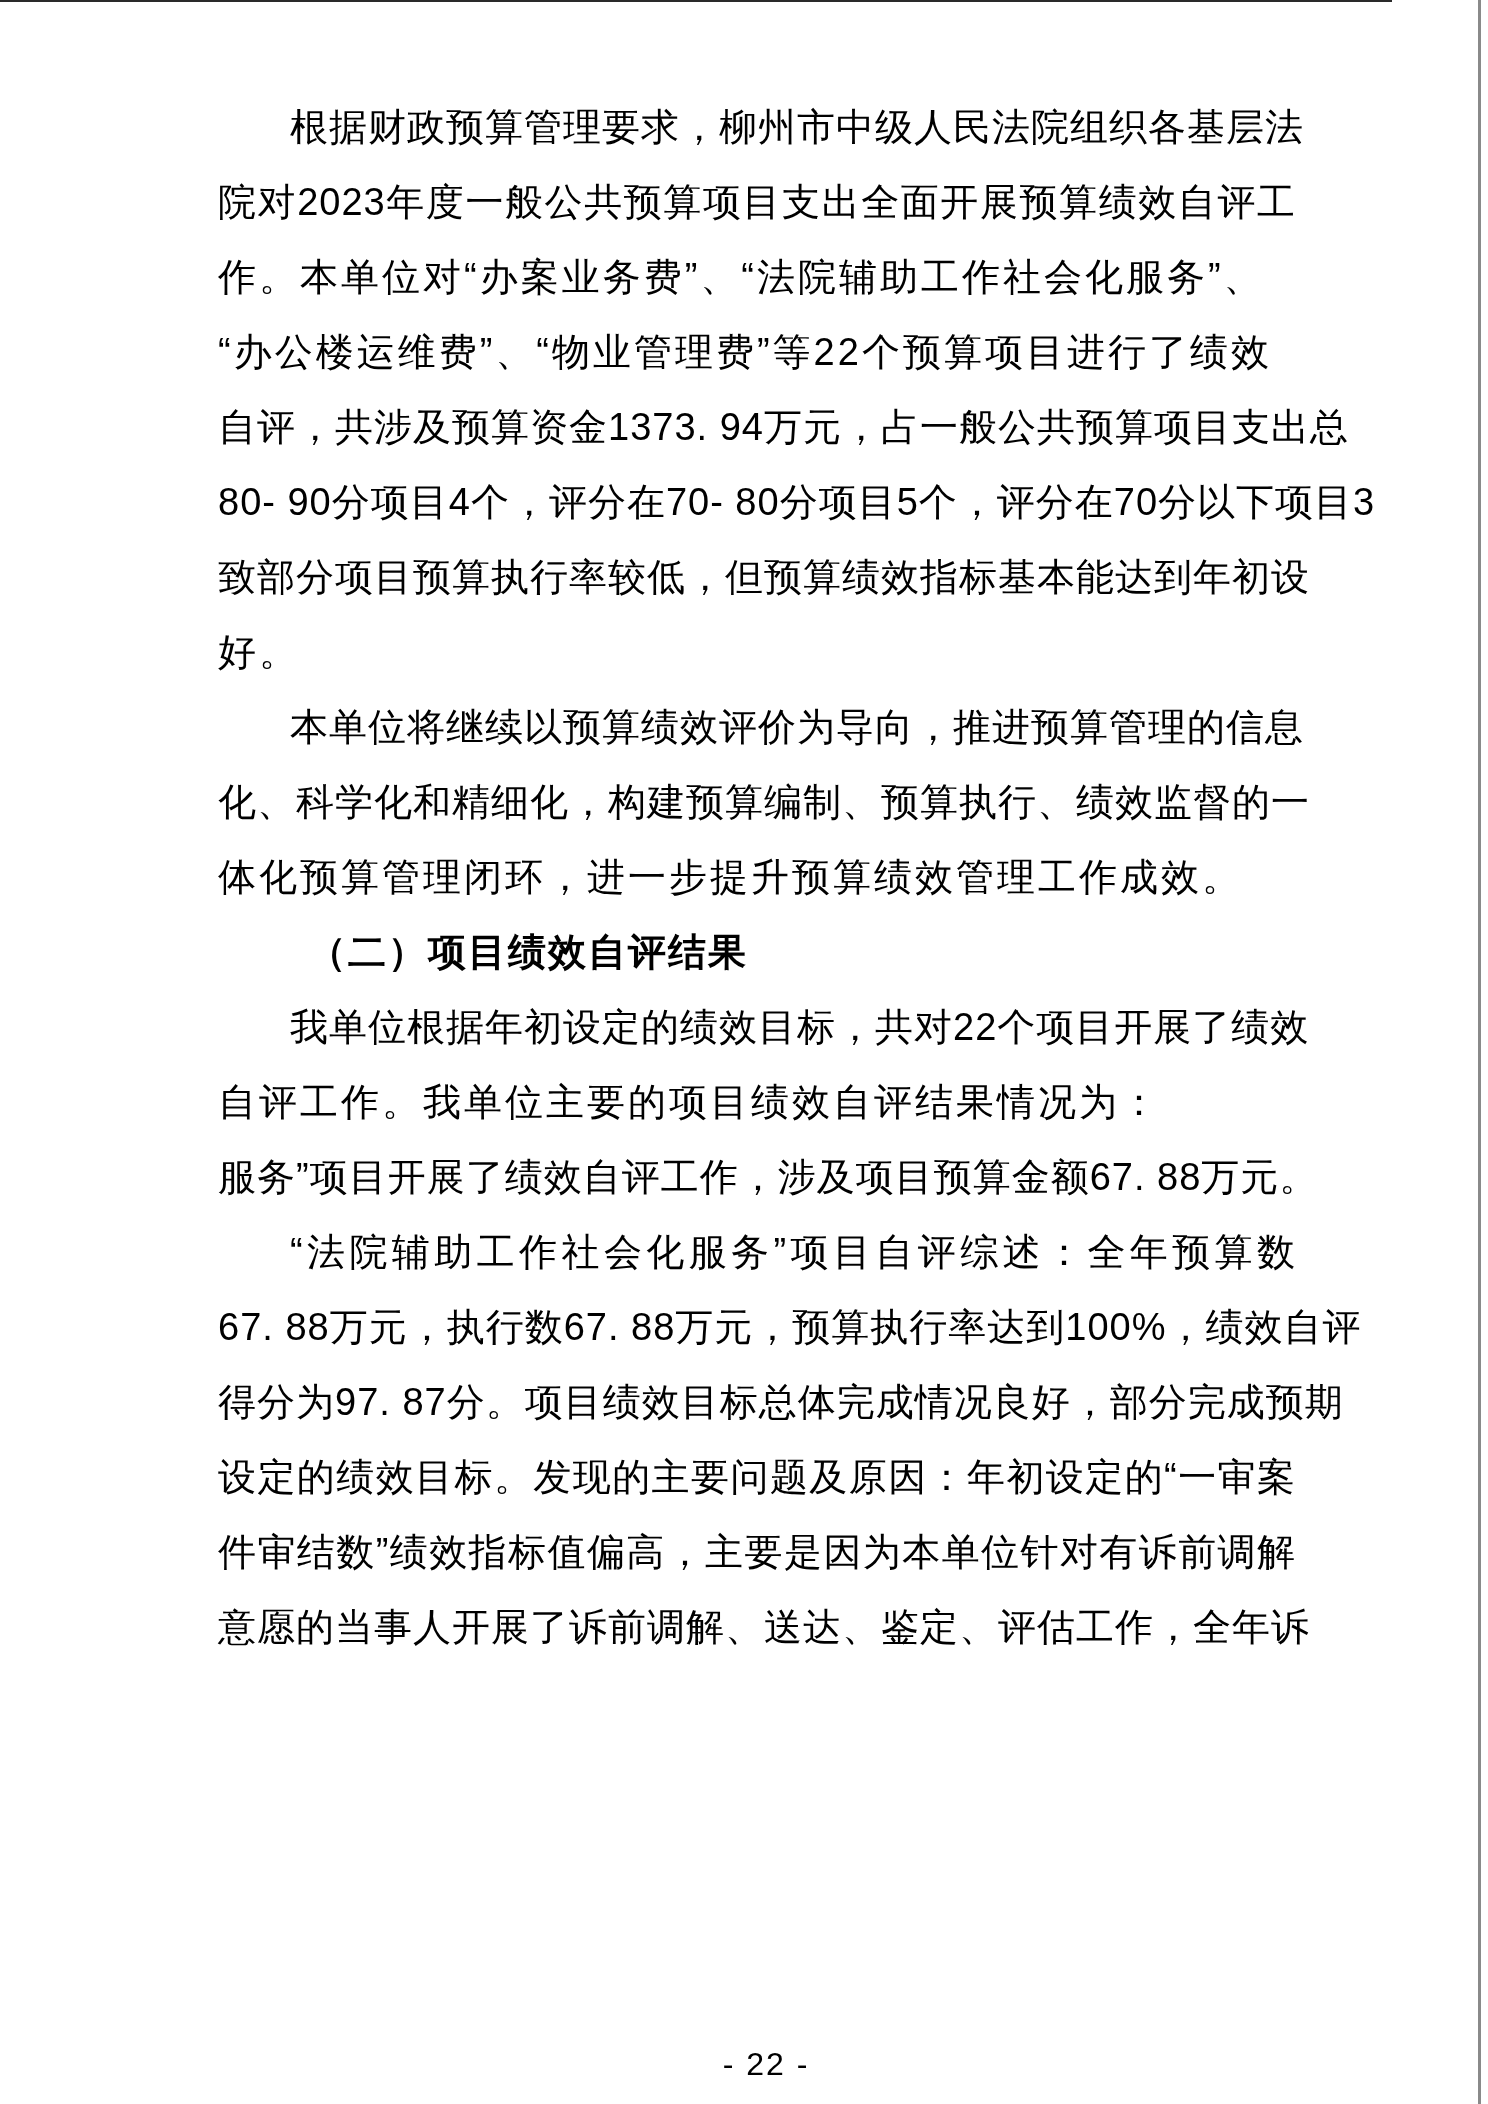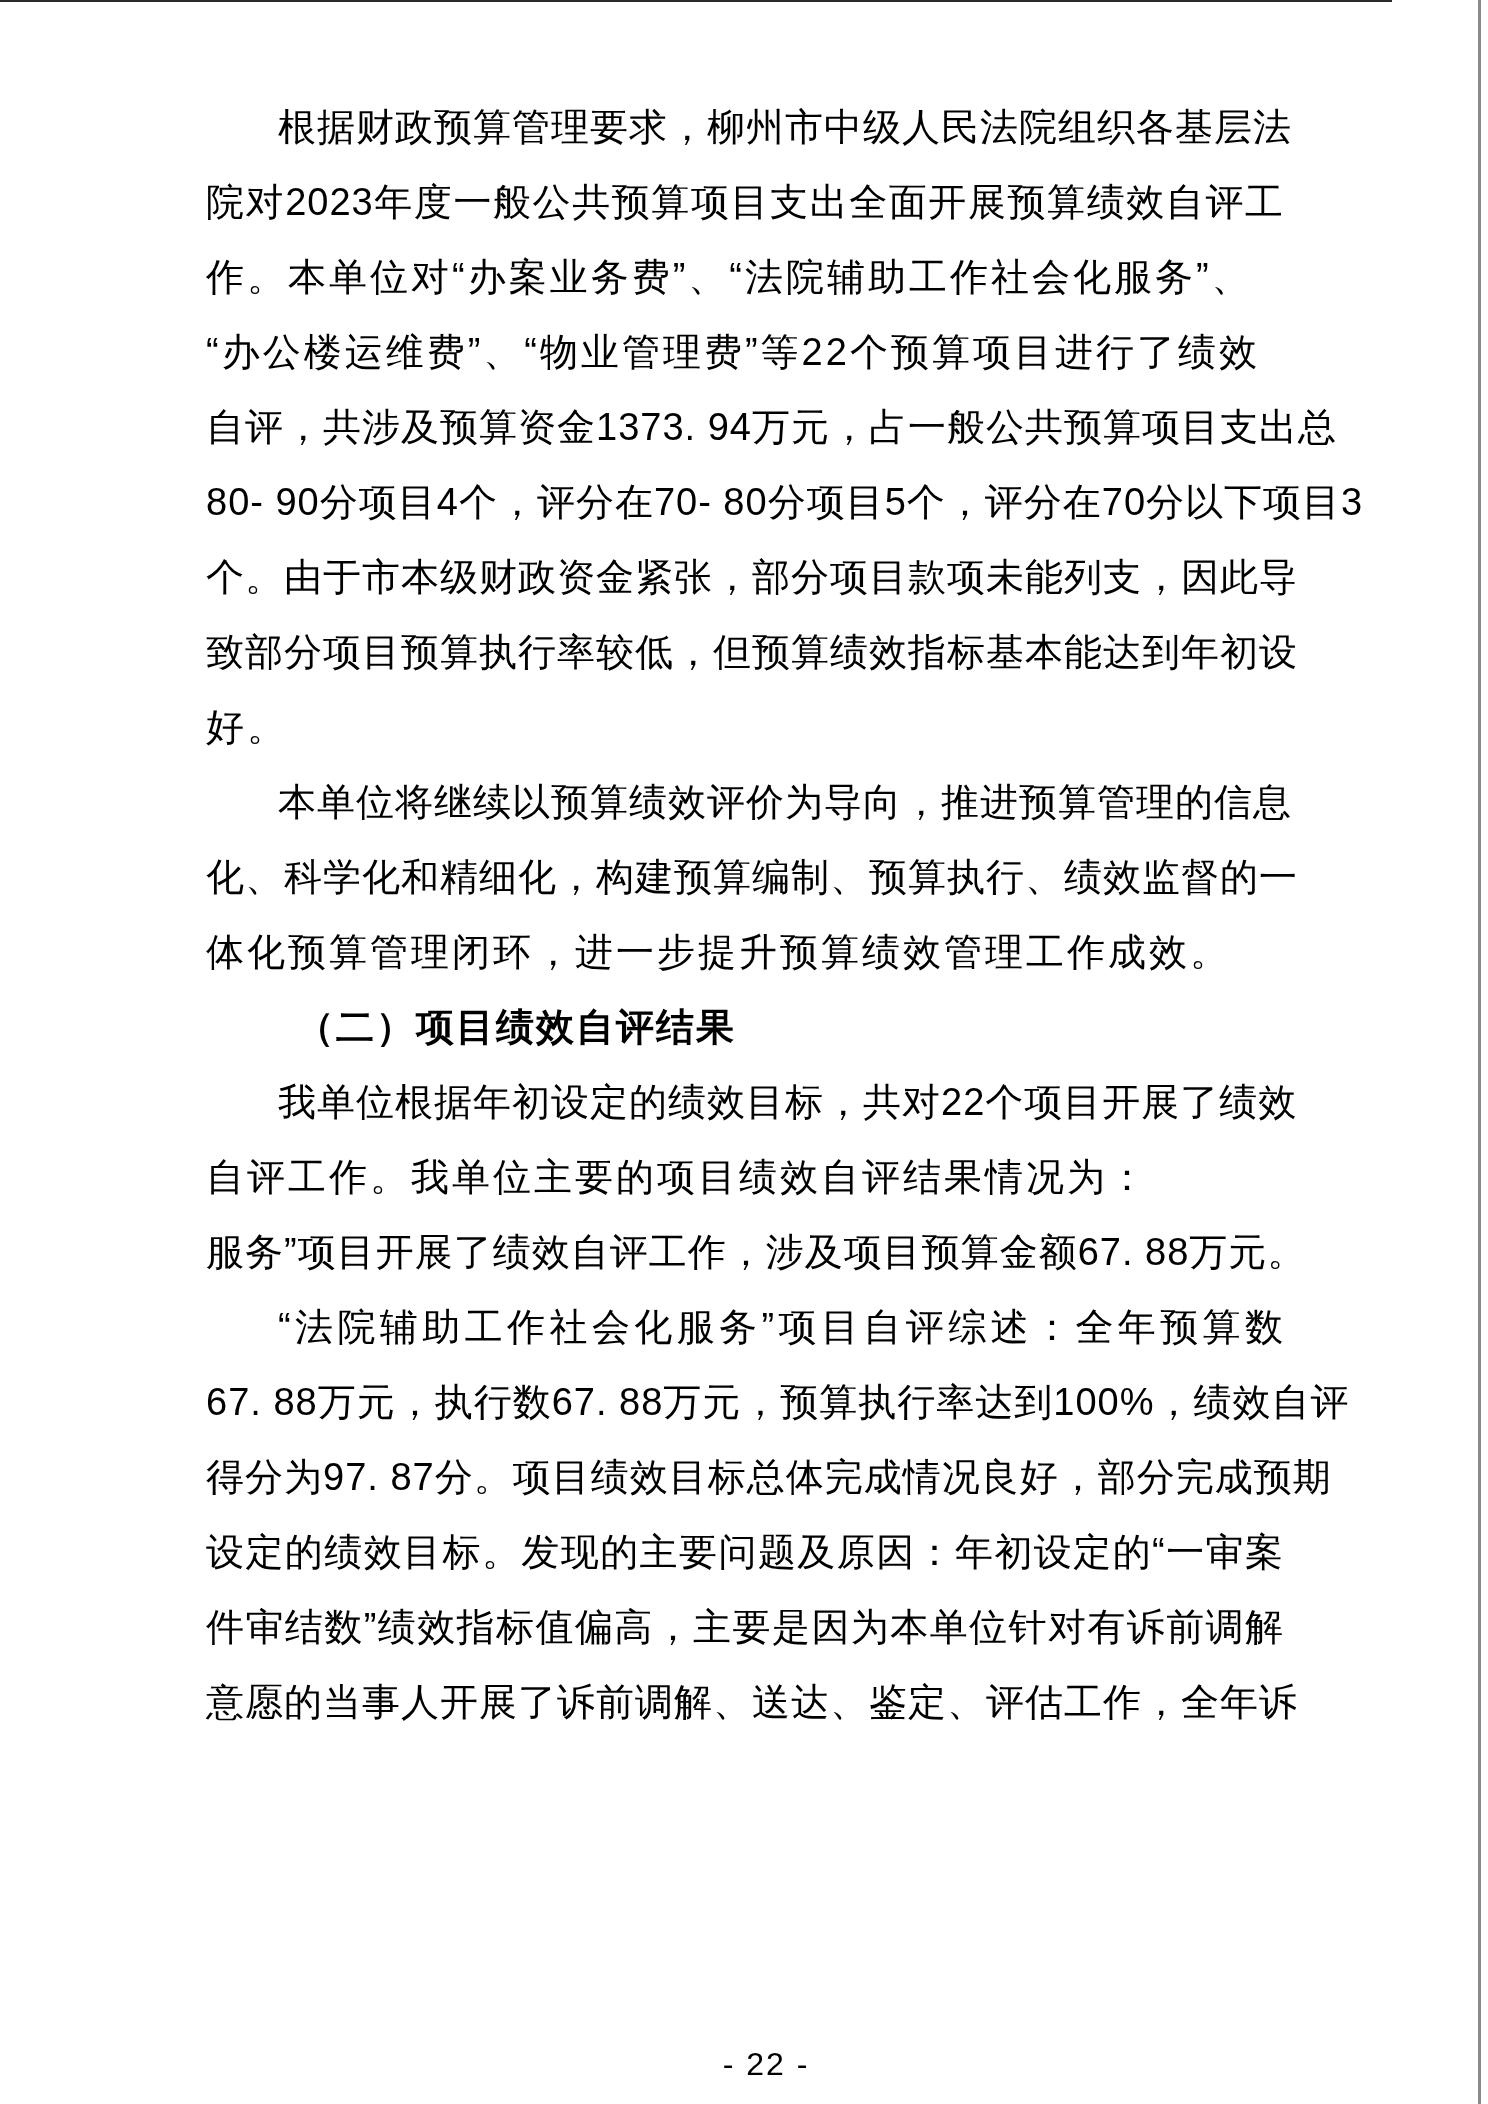--- a/index.html
+++ b/index.html
@@ -27,21 +27,21 @@
   .right-edge {
     position: absolute;
     left: 1478px;
     top: 0;
     width: 3px;
     height: 2104px;
     background: var(--edge-line, #8a8a8a);
   }
   .textblock {
     position: absolute;
-    left: 206px;
+    left: 218px;
     top: 90px;
     width: 1078px;
   }
   .line {
     height: 75px;
     line-height: 75px;
     font-size: 38px;
     white-space: nowrap;
     text-align: justify;
     text-align-last: justify;
@@ -83,21 +83,20 @@
   <div class="top-edge"></div>
   <div class="right-edge"></div>
 
   <div class="textblock">
     <div class="line indent">根据财政预算管理要求，柳州市中级人民法院组织各基层法</div>
     <div class="line">院对2023年度一般公共预算项目支出全面开展预算绩效自评工</div>
     <div class="line ragged">作。本单位对“办案业务费”、“法院辅助工作社会化服务”、</div>
     <div class="line ragged">“办公楼运维费”、“物业管理费”等22个预算项目进行了绩效</div>
     <div class="line">自评，共涉及预算资金1373. 94万元，占一般公共预算项目支出总</div>
     <div class="line">80- 90分项目4个，评分在70- 80分项目5个，评分在70分以下项目3</div>
-    <div class="line">个。由于市本级财政资金紧张，部分项目款项未能列支，因此导</div>
     <div class="line">致部分项目预算执行率较低，但预算绩效指标基本能达到年初设</div>
     <div class="line ragged">好。</div>
     <div class="line indent">本单位将继续以预算绩效评价为导向，推进预算管理的信息</div>
     <div class="line">化、科学化和精细化，构建预算编制、预算执行、绩效监督的一</div>
     <div class="line ragged">体化预算管理闭环，进一步提升预算绩效管理工作成效。</div>
     <div class="line heading">（二）项目绩效自评结果</div>
     <div class="line indent">我单位根据年初设定的绩效目标，共对22个项目开展了绩效</div>
     <div class="line ragged">自评工作。我单位主要的项目绩效自评结果情况为：</div>
     <div class="line">服务”项目开展了绩效自评工作，涉及项目预算金额67. 88万元。</div>
     <div class="line indent">“法院辅助工作社会化服务”项目自评综述：全年预算数</div>

